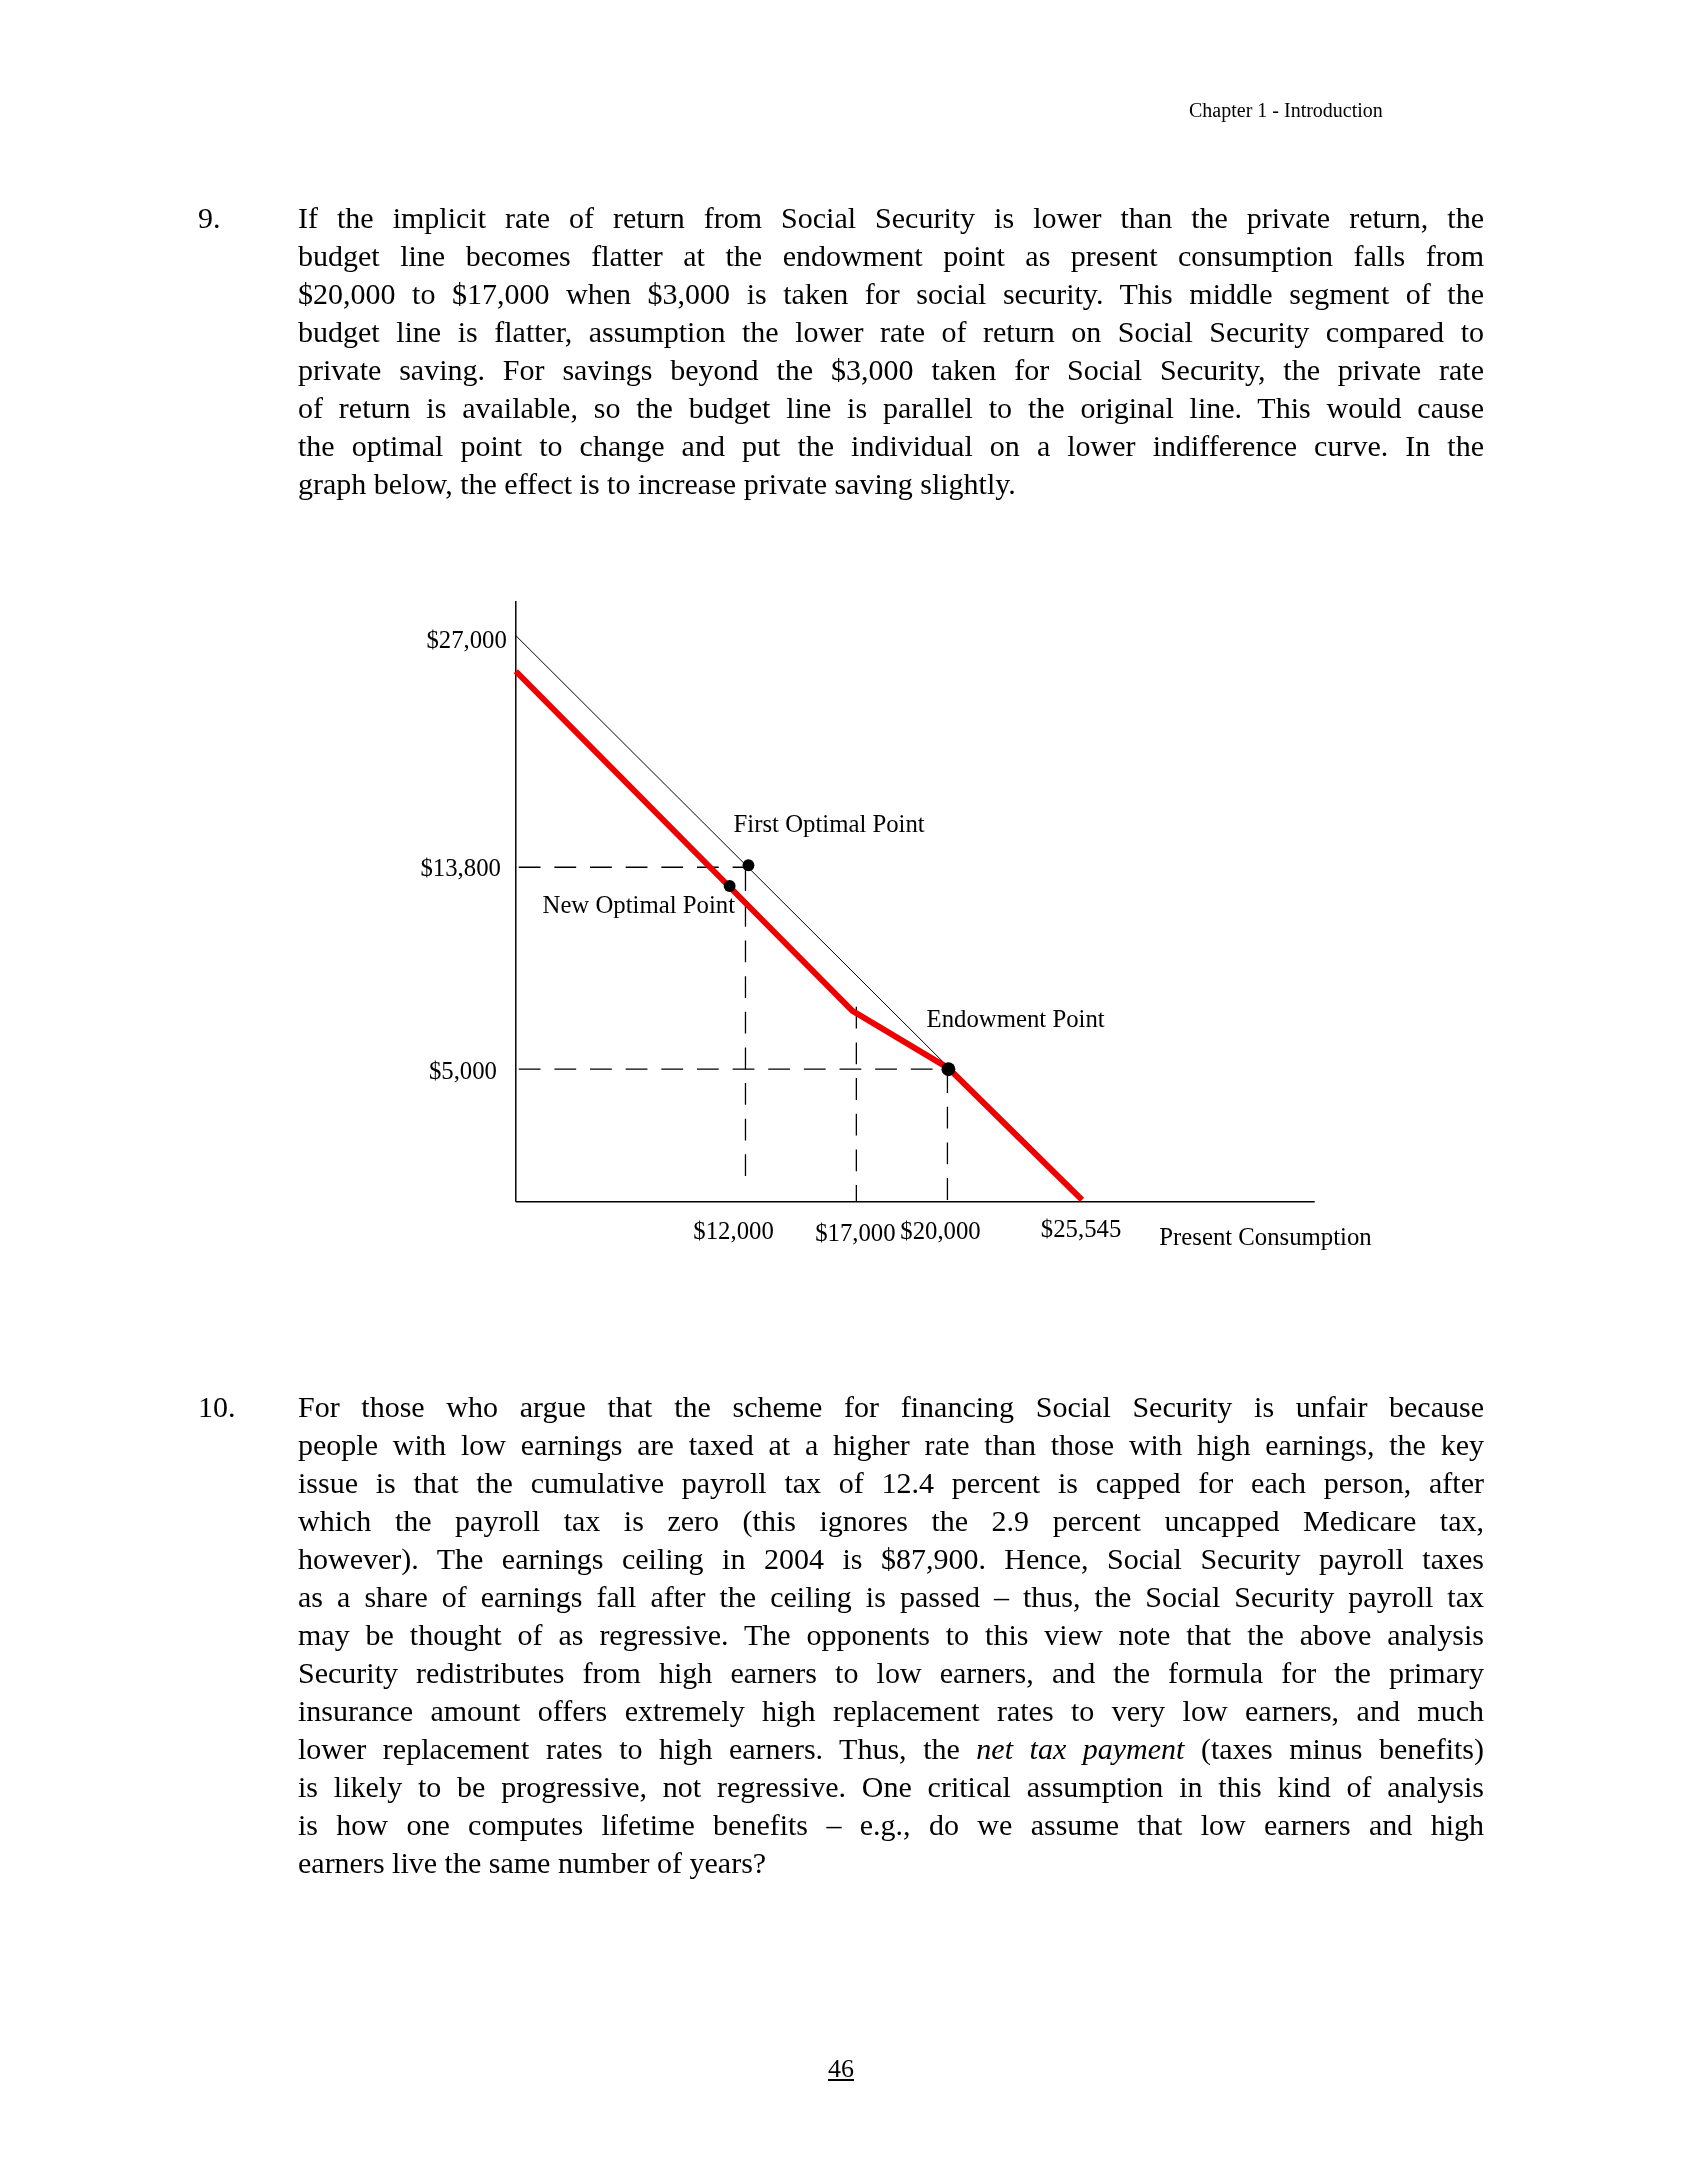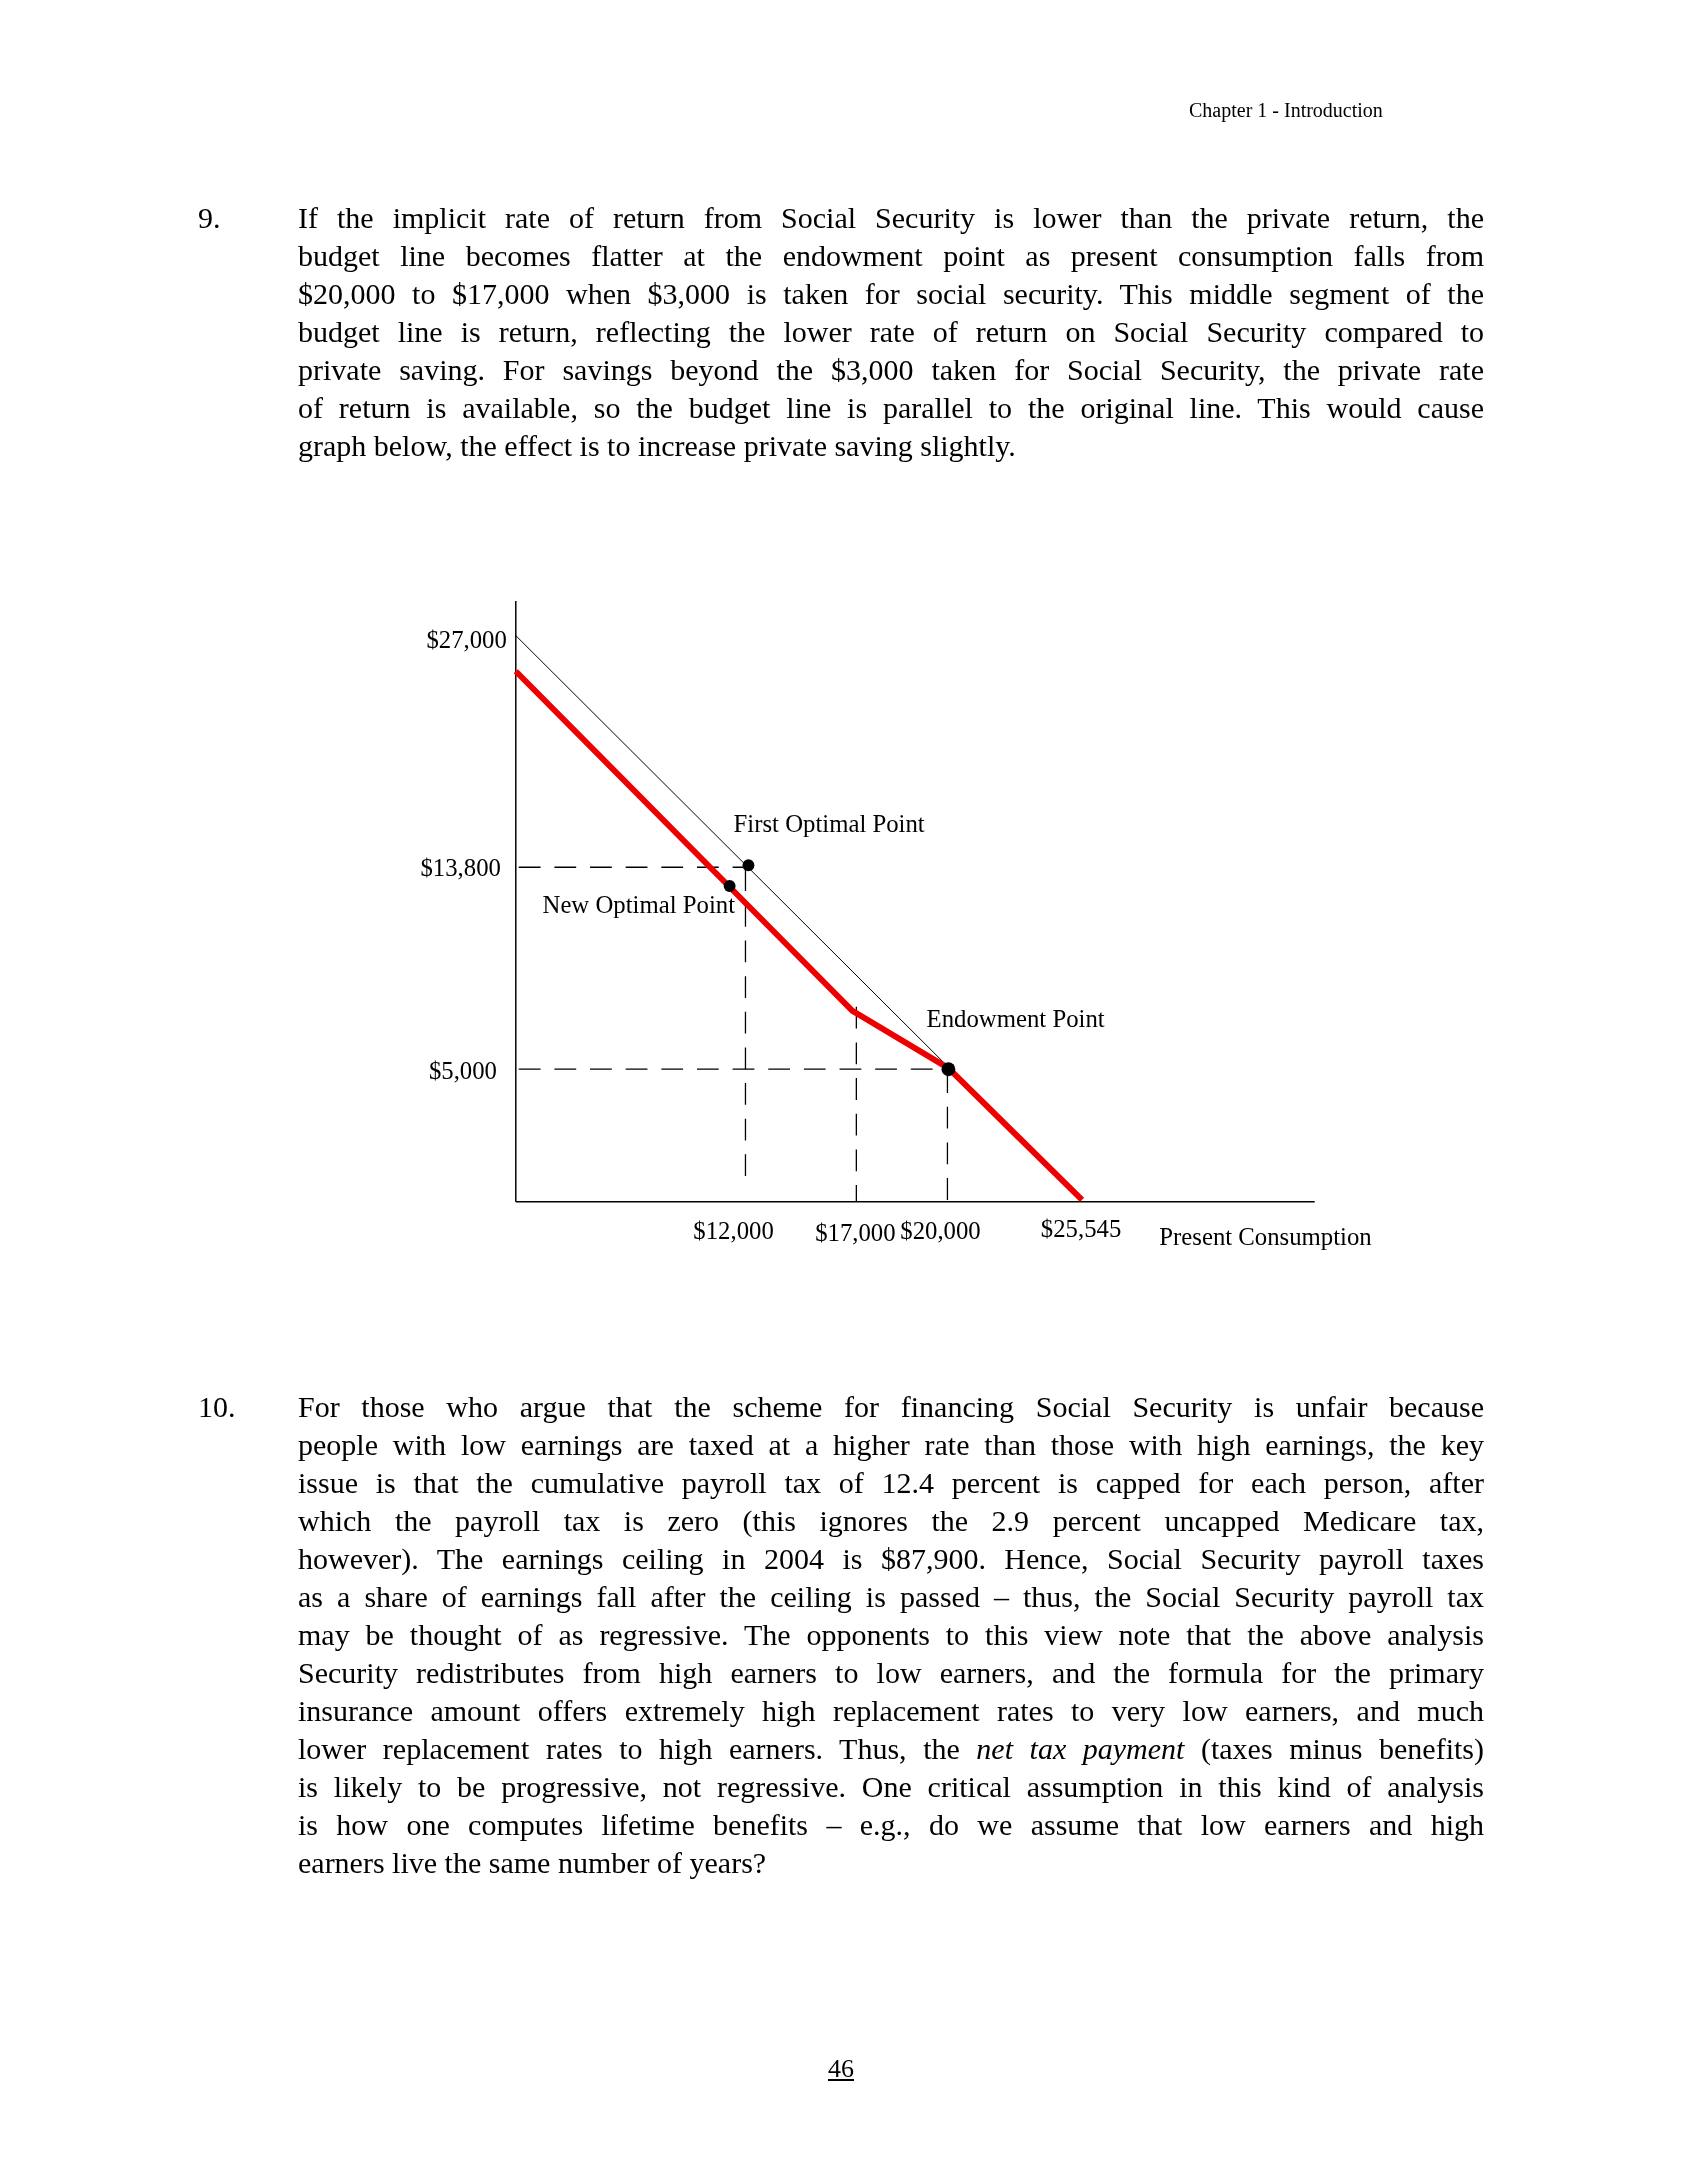--- a/index.html
+++ b/index.html
@@ -22,23 +22,24 @@
 <body>
 
 <div class="header">Chapter 1 - Introduction</div>
 
 <div class="item" id="item9">
   <div class="num">9.</div>
   <div class="body">
     <span class="ln">If the implicit rate of return from Social Security is lower than the private return, the</span>
     <span class="ln">budget line becomes flatter at the endowment point as present consumption falls from</span>
     <span class="ln">$20,000 to $17,000 when $3,000 is taken for social security.  This middle segment of the</span>
-    <span class="ln">budget line is return, reflecting the lower rate of return on Social Security compared to</span>
+    <span class="ln">budget line is flatter, assumption the lower rate of return on Social Security compared to</span>
     <span class="ln">private saving.  For savings beyond the $3,000 taken for Social Security, the private rate</span>
     <span class="ln">of return is available, so the budget line is parallel to the original line.  This would cause</span>
+    <span class="ln">the optimal point to change and put the individual on a lower indifference curve.  In the</span>
     <span class="ln last">graph below, the effect is to increase private saving slightly.</span>
   </div>
 </div>
 
 <svg class="chart" viewBox="0 0 1700 2200" xmlns="http://www.w3.org/2000/svg">
 
   <line x1="521" y1="607" x2="521" y2="1214" stroke="#000" stroke-width="1.5"></line>
   <line x1="521" y1="1214" x2="1328" y2="1214" stroke="#000" stroke-width="1.5"></line>
 
   <g stroke="#000" stroke-width="1.3" stroke-dasharray="22,14" fill="none">

